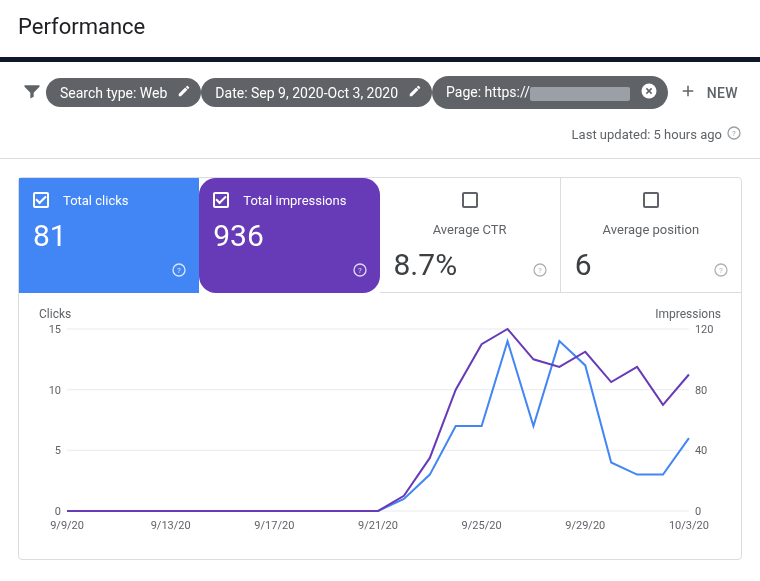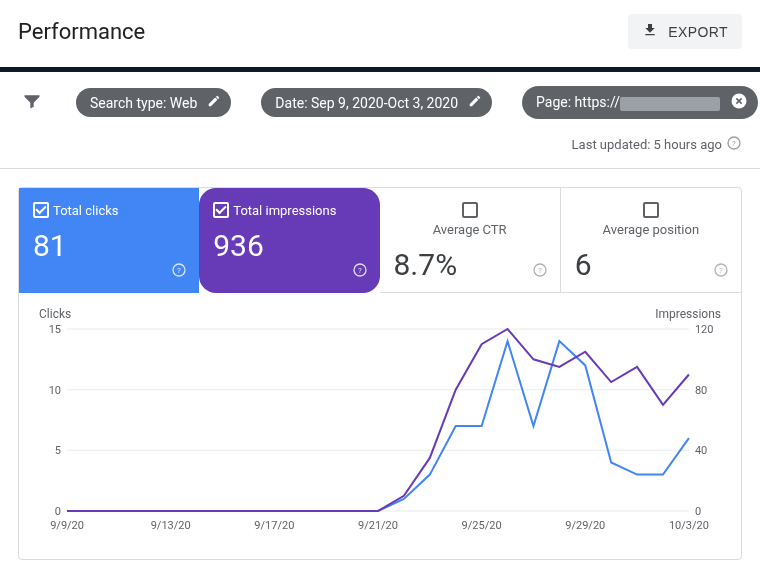--- a/index.html
+++ b/index.html
@@ -1,35 +1,35 @@
 <!DOCTYPE html>
 <html><head>
 <meta charset="utf-8">
 <style>
 * { box-sizing: border-box; margin: 0; padding: 0; }
 body { font-family: Roboto, Arial, sans-serif; background: #fff; color: #202124; width: 760px; }
 .header { display: flex; align-items: center; justify-content: space-between; padding: 14px 18px 18px 18px; border-bottom: 5px solid #0f172a; }
 .title { font-size: 22px; font-weight: 400; color: #202124; }
 .export-btn { display: inline-flex; align-items: center; gap: 10px; background: #f1f3f4; border: none; padding: 8px 14px; border-radius: 4px; font-size: 14px; font-weight: 500; letter-spacing: 0.4px; color: #3c4043; cursor: pointer; }
-.filter-bar { display: flex; align-items: center; gap: 30px; padding: 14px 18px 6px 18px; }
+.filter-bar { display: flex; align-items: center; gap: 0; padding: 14px 18px 6px 18px; }
 .filter-icon { color: #5f6368; padding: 4px; }
 .chip { display: inline-flex; align-items: center; background: #5f6368; color: #fff; border-radius: 18px; padding: 6px 10px 6px 14px; font-size: 14px; gap: 10px; cursor: pointer; }
 .chip-val { white-space: nowrap; }
 .chip-redact { display:inline-block; width: 100px; height: 14px; background: #9aa0a6; border-radius: 2px; vertical-align: middle; }
 .chip svg { flex-shrink: 0; }
 .new-btn { display: inline-flex; align-items: center; gap: 10px; margin-left: auto; font-size: 14px; font-weight: 500; letter-spacing: 0.4px; color: #5f6368; cursor: pointer; padding: 6px 4px; }
 .updated { text-align: left; padding: 10px 18px 14px; font-size: 13px; color: #5f6368; display:flex; justify-content:flex-end; align-items:center; gap:4px;}
 .updated-bar-bottom { border-bottom: 1px solid #dadce0; }
 .panel { margin: 18px; border: 1px solid #dadce0; border-radius: 4px; }
 .metrics { display: flex; }
 .metric { flex: 1; padding: 14px 14px 10px 14px; position: relative; min-height: 100px; border-right: 1px solid #dadce0; border-bottom: 1px solid #dadce0; }
 .metric:last-child { border-right: none; }
 .metric.on-blue { background: #4285f4; color: #fff; border-right: none; border-bottom-color: transparent;}
 .metric.on-purple { background: #673ab7; color: #fff; border-right: none; border-bottom-color: transparent; border-radius: 17px; }
-.metric-head { display: flex; align-items: center; gap: 4px; font-size: 13px; }
+.metric-head { display: flex; align-items: center; gap: 14px; font-size: 13px; }
 .metric-val { font-size: 30px; font-weight: 400; margin-top: 10px; }
 .metric .q { position: absolute; right: 12px; bottom: 10px; opacity: 0.8;}
 .off-text { color: #5f6368; flex-direction: column; }
 .off-val { color: #3c4043; }
 .checkbox { width: 16px; height: 16px; border: 2px solid currentColor; border-radius: 2px; display: inline-flex; align-items:center; justify-content:center;}
 .checkbox.checked::after { content: ""; width: 4px; height: 8px; border: solid currentColor; border-width: 0 2px 2px 0; transform: rotate(45deg) translate(-1px,-1px); }
 .metric.on-blue .checkbox, .metric.on-purple .checkbox { border-color: #fff; }
 .metric.on-blue .checkbox.checked::after, .metric.on-purple .checkbox.checked::after { border-color: #fff; }
 .chart-wrap { padding: 14px 20px 20px 20px; }
 .axis-labels { display:flex; justify-content: space-between; font-size: 12px; color: #5f6368; margin-bottom: 4px;}
@@ -38,28 +38,20 @@
 .tick { font-size: 11px; fill: #5f6368; }
 .line-blue { stroke: #4285f4; stroke-width: 2; fill: none; }
 .line-purple { stroke: #673ab7; stroke-width: 2; fill: none; }
 .help-circ { width:16px; height:16px; }
 </style>
 </head>
 <body>
 
 <div class="header">
   <div class="title">Performance</div>
-  <button class="export-btn">
-    <span>
-      <svg width="16" height="16" viewBox="0 0 24 24">
-          <path fill="#3c4043" d="M5 20h14v-2H5v2zM19 9h-4V3H9v6H5l7 7 7-7z"></path>
-        </svg>
-    </span>
-    <span>EXPORT</span>
-  </button>
 </div>
 
 <div class="filter-bar">
   <span class="filter-icon">
     <svg width="20" height="20" viewBox="0 0 24 24">
         <path fill="#5f6368" d="M3 5h18v2l-7 7v5l-4 2v-7L3 7V5z"></path>
       </svg>
   </span>
   <div class="chip">
     <span class="chip-val">Search type: Web</span>

